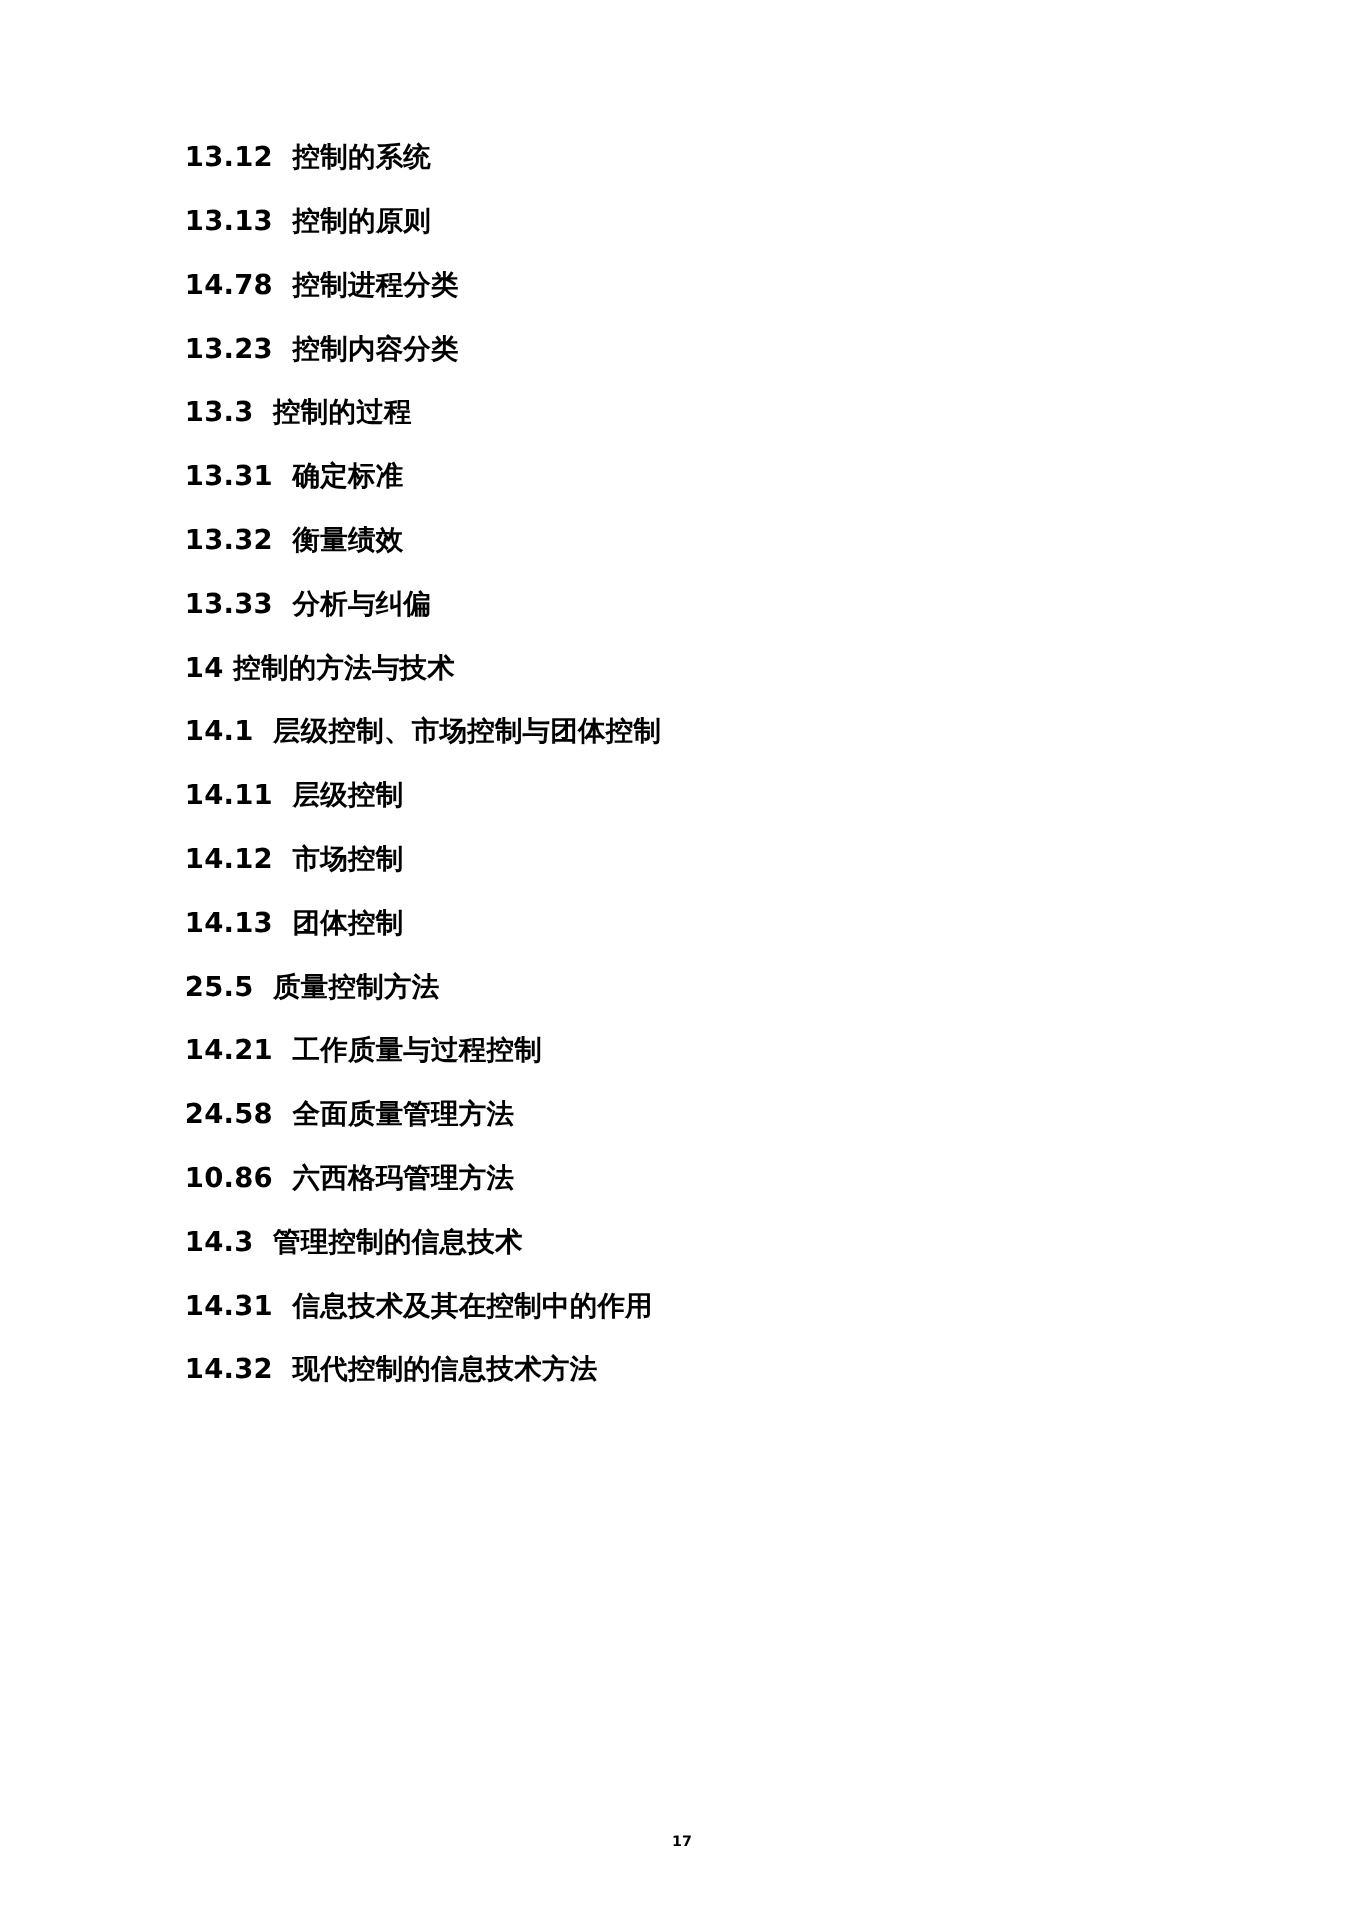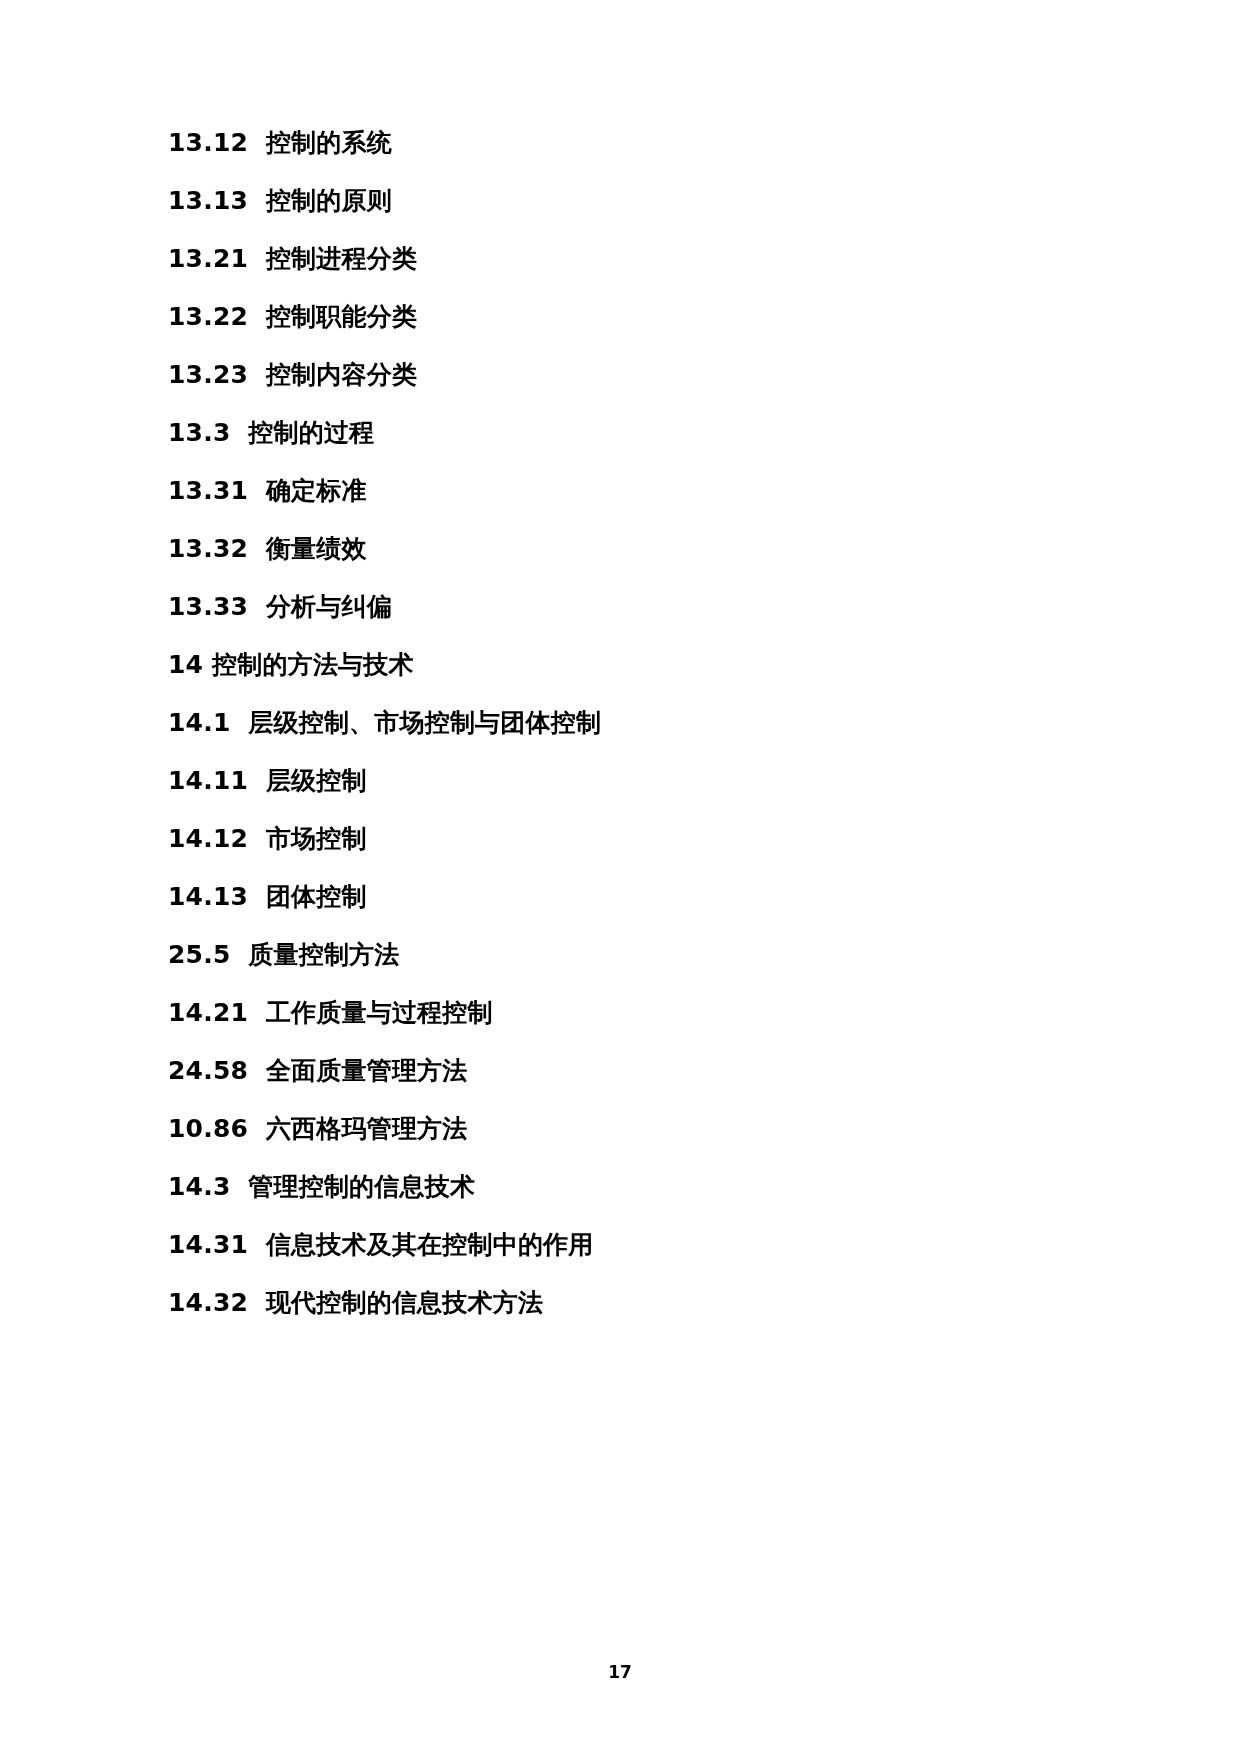--- a/index.html
+++ b/index.html
@@ -34,33 +34,32 @@
     margin: 0 0 33px 0;
     white-space: pre;
     letter-spacing: 0.2px;
   }
   .page-number {
     position: absolute;
     left: 0;
     right: 0;
     bottom: 72px;
     text-align: center;
-    font-size: 17px;
+    font-size: 13px;
     font-weight: 700;
   }
 </style>
 </head>
 <body>
 
 <div class="page">
   <ul class="toc-list">
     <li class="toc-item">13.12  控制的系统</li>
     <li class="toc-item">13.13  控制的原则</li>
-    <li class="toc-item">13.21  控制进程分类</li>
-    <li class="toc-item">13.22  控制职能分类</li>
+    <li class="toc-item">14.78  控制进程分类</li>
     <li class="toc-item">13.23  控制内容分类</li>
     <li class="toc-item">13.3  控制的过程</li>
     <li class="toc-item">13.31  确定标准</li>
     <li class="toc-item">13.32  衡量绩效</li>
     <li class="toc-item">13.33  分析与纠偏</li>
     <li class="toc-item">14 控制的方法与技术</li>
     <li class="toc-item">14.1  层级控制、市场控制与团体控制</li>
     <li class="toc-item">14.11  层级控制</li>
     <li class="toc-item">14.12  市场控制</li>
     <li class="toc-item">14.13  团体控制</li>

